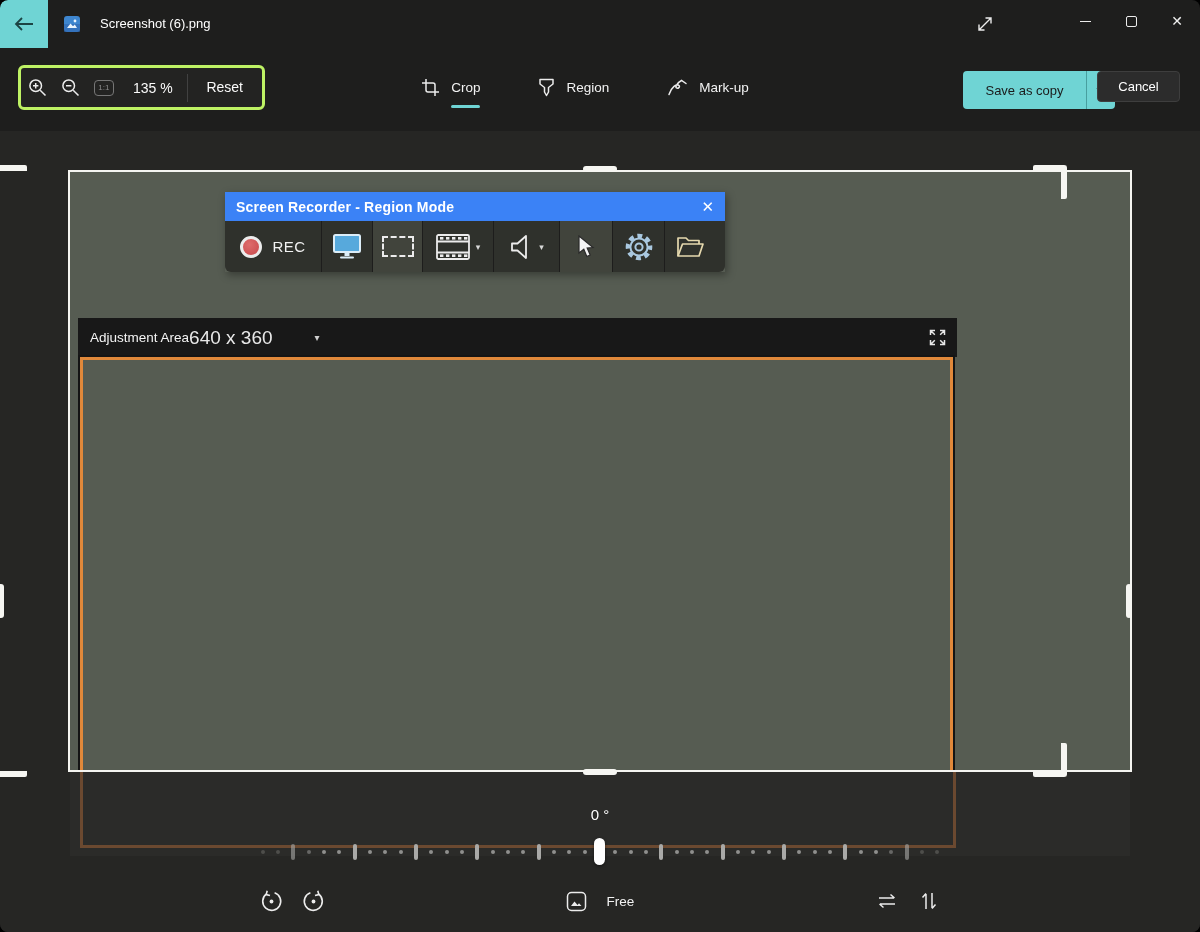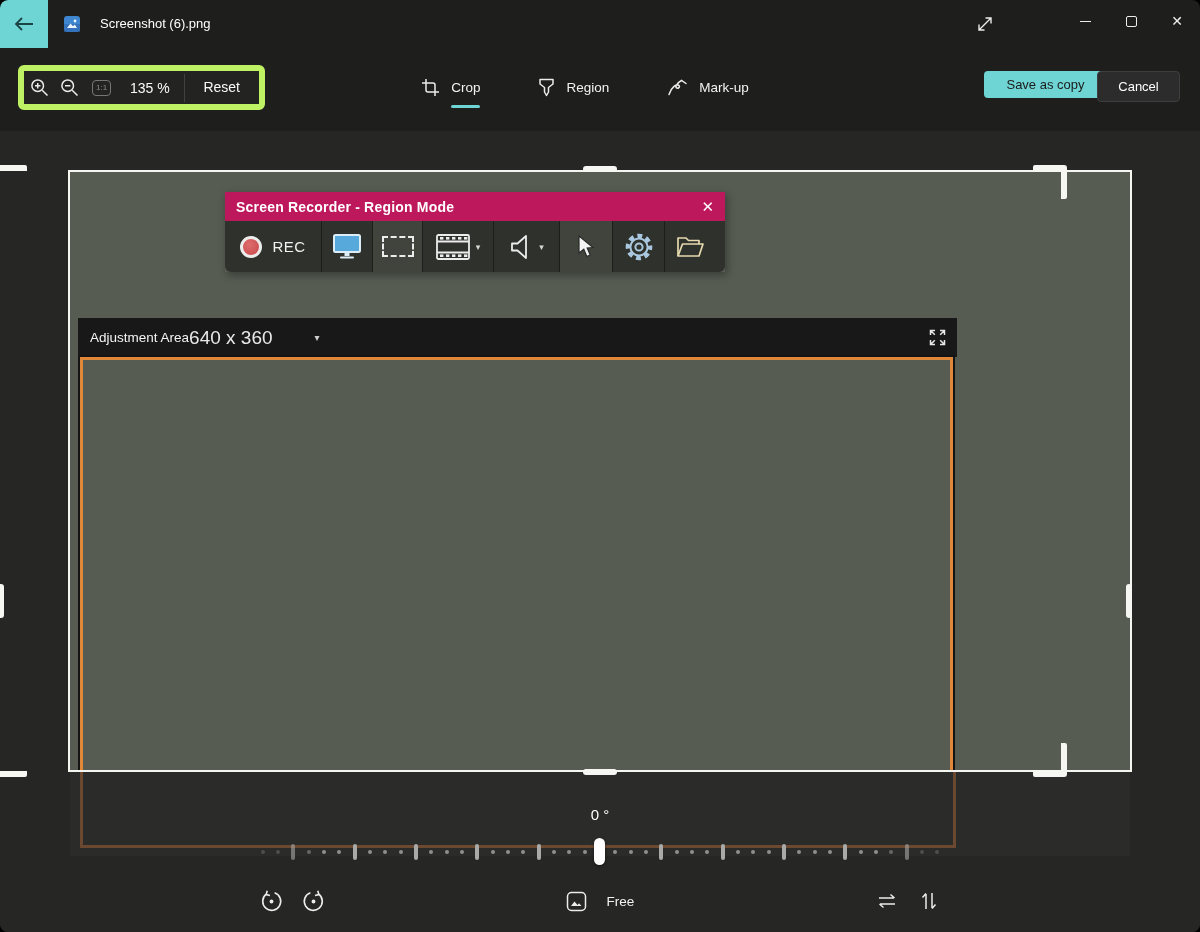--- a/index.html
+++ b/index.html
@@ -19,39 +19,39 @@
   .app-icon { position:absolute; left:64px; top:16px; width:16px; height:16px; }
   .file-title { position:absolute; left:100px; top:0; height:48px; line-height:48px; font-size:13px; color:#fff; }
   .expand-btn { position:absolute; left:964px; top:7px; width:42px; height:34px; display:flex; align-items:center; justify-content:center; }
   .win-btn { position:absolute; top:0; width:46px; height:42px; display:flex; align-items:center; justify-content:center; }
   .win-min { left:1062px; } .win-max { left:1108px; } .win-close { left:1154px; font-size:14px; color:#f0f0f0; }
   .min-glyph { width:11px; height:0; border-top:1.4px solid #ececec; }
   .max-glyph { width:11px; height:11px; border:1.3px solid #ececec; border-radius:2px; }
   
   .zoom-group {
     position:absolute; left:18px; top:65px; width:247px; height:45px;
-    background:#232322; border:6px solid #bef264; border-radius:6px;
+    background:#232322; border:3px solid #bef264; border-radius:6px;
     display:flex; align-items:center;
   }
   .zg-btn { width:40px; height:43px; display:flex; align-items:center; justify-content:center; }
   .one2one { width:24px; height:16px; border:1.4px solid #767676; border-radius:4px;
     font-size:8px; color:#8a8a8a; display:flex; align-items:center; justify-content:center; margin:0 7px; }
   .zoom-label { font-size:14px; color:#fafafa; margin:0 14px 0 12px; white-space:nowrap; }
   .zg-divider { width:1px; height:28px; background:#414141; }
   .reset-btn { font-size:14px; color:#fafafa; padding:0 19px; height:43px; line-height:43px; }
   .tabs { position:absolute; left:0; top:64px; width:1170px; height:46px;
     display:flex; align-items:center; justify-content:center; gap:58px; }
   .tab { display:flex; align-items:center; gap:11px; height:46px; position:relative; cursor:pointer; }
   .tab .tlabel { font-size:13.5px; color:#f2f2f2; position:relative; padding:4px 0; }
   .tab.active .tlabel::after {
     content:""; position:absolute; left:0; right:0; bottom:-9px; height:3px;
     border-radius:2px; background:var(--accent);
   }
   .save-btn {
-    position:absolute; left:984px; top:71px; width:152px; height:27px;
+    position:absolute; left:963px; top:71px; width:152px; height:38px;
     background:var(--accent); border-radius:4px; display:flex; overflow:hidden;
   }
   .save-main { flex:1; display:flex; align-items:center; justify-content:center;
     font-size:13px; color:#14301f; color:#1b1b1b; }
   .save-chev { width:29px; border-left:1px solid rgba(0,60,60,.35);
     display:flex; align-items:center; justify-content:center; }
   .cancel-btn {
     position:absolute; left:1097px; top:71px; width:83px; height:31px;
     background:#2c2c2c; border:1px solid #3e3e3e; border-radius:4px;
     display:flex; align-items:center; justify-content:center; font-size:13px; color:#fff;
@@ -72,21 +72,21 @@
   .c-tr { left:1033px; top:34px; border-left:none;  border-bottom:none; border-top-right-radius:3px; }
   .c-bl { left:-7px; top:612px; border-right:none; border-top:none; border-bottom-left-radius:3px; }
   .c-br { left:1033px; top:612px; border-left:none; border-top:none; border-bottom-right-radius:3px; }
   .edge { position:absolute; background:#f6f6f2; border-radius:3px; }
   .e-top { left:583px; top:35px; width:34px; height:6px; }
   .e-bottom { left:583px; top:638px; width:34px; height:6px; }
   .e-left { left:-2px; top:453px; width:6px; height:34px; }
   .e-right { left:1126px; top:453px; width:6px; height:34px; }
   
   .recorder { position:absolute; left:155px; top:20px; width:500px; box-shadow:2px 3px 8px rgba(0,0,0,.35); }
-  .rec-titlebar { height:29px; background:#be185d; display:flex; align-items:center; padding:0 11px; }
+  .rec-titlebar { height:29px; background:#3b82f6; display:flex; align-items:center; padding:0 11px; }
   .rec-title { font-size:14px; font-weight:700; color:#fff; letter-spacing:.2px; }
   .rec-close { margin-left:auto; font-size:15px; color:#fff; }
   .rec-tools { height:51px; background:#2f312c; display:flex; border-radius:0 0 6px 6px; }
   .rbtn { height:51px; display:flex; align-items:center; justify-content:center; border-right:1px solid #1d1d1c; }
   .rbtn:last-child { border-right:none; border-bottom-right-radius:6px; }
   .rbtn.lit { background:#41443c; }
   .rec-btn { width:97px; gap:10px; }
   .rec-dot { width:22px; height:22px; border-radius:50%; border:3px solid #ececec;
     background:radial-gradient(circle at 40% 35%, #de6c6c, var(--rec-red) 70%); }
   .rec-text { font-size:15px; color:#f2f2f2; letter-spacing:.5px; }

